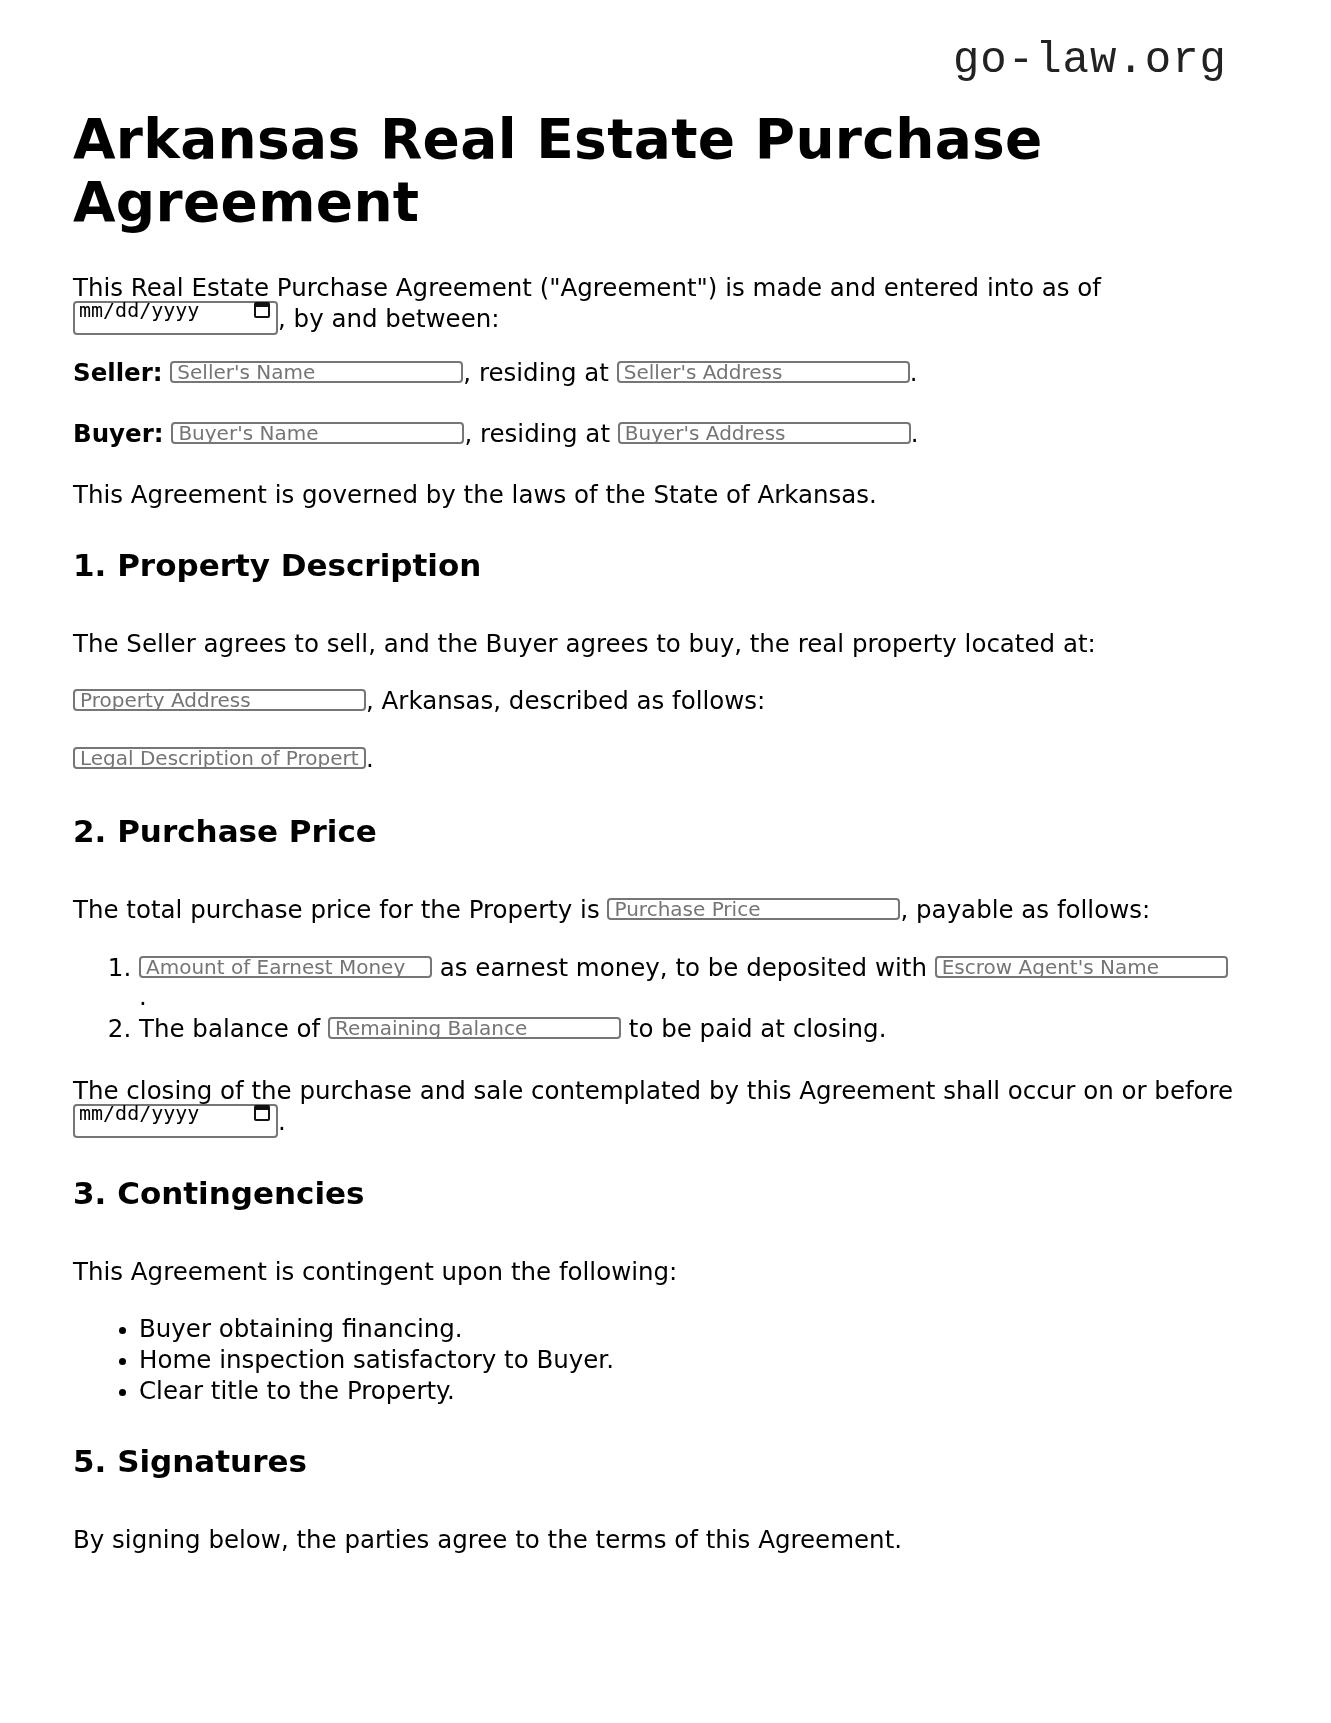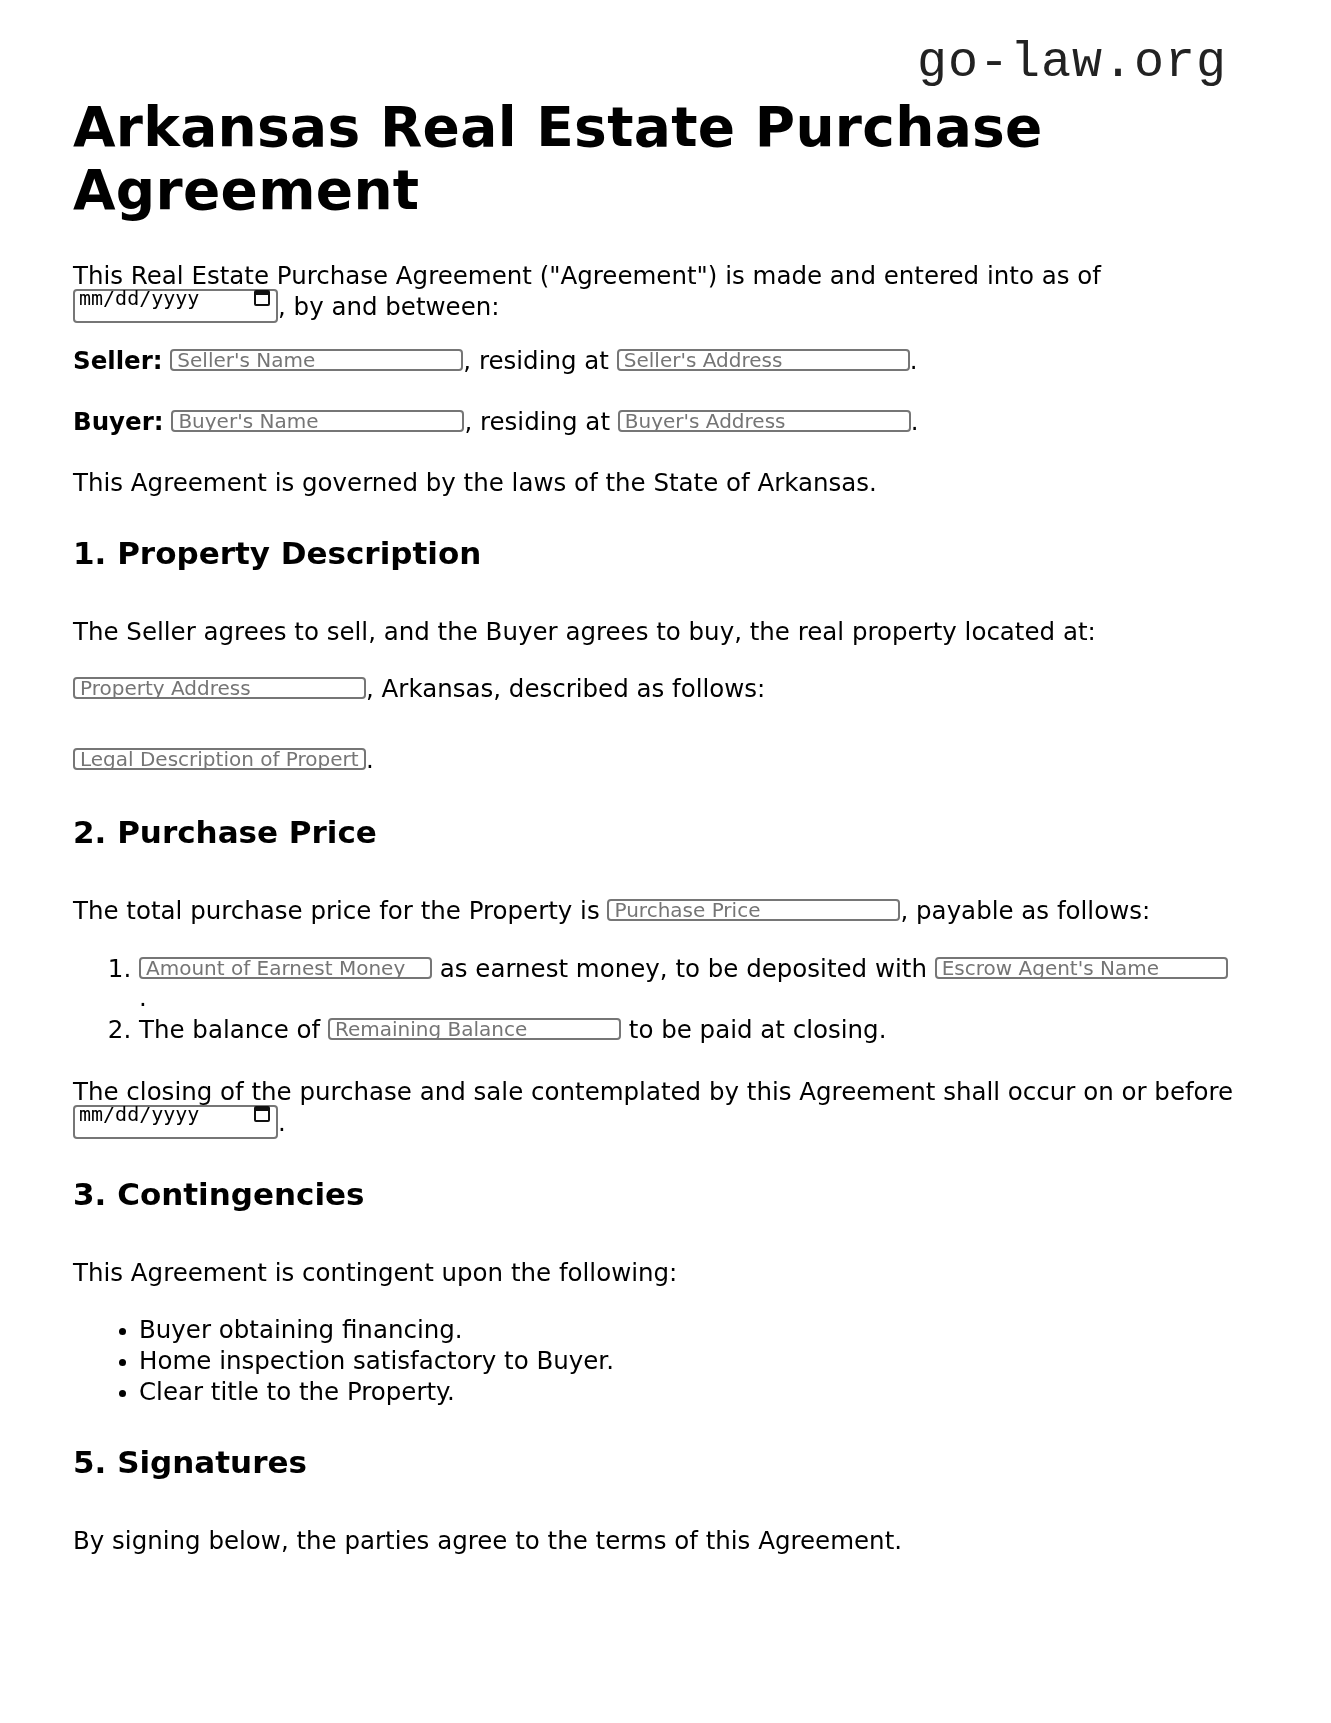--- a/index.html
+++ b/index.html
@@ -14,29 +14,29 @@
       overflow: hidden;
       font-family: "DejaVu Sans", sans-serif;
       color: #000000;
       font-size: 24.5px;
     }
     .watermark {
       position: absolute;
       top: 38px;
       right: 104px;
       font-family: "Liberation Mono", "DejaVu Sans Mono", monospace;
-      font-size: 50px;
+      font-size: 44px;
       color: #222222;
       letter-spacing: 1px;
       line-height: 1;
     }
     .page {
       position: absolute;
       left: 73px;
-      top: 96px;
+      top: 108px;
       width: 1190px;
     }
     h1 {
       font-size: 55px;
       font-weight: bold;
       line-height: 63px;
       margin: 0 0 38px 0;
       letter-spacing: 0.3px;
     }
     h2 {
@@ -47,21 +47,21 @@
     }
     p {
       margin: 0;
       line-height: 31px;
     }
     .intro { margin-bottom: 22px; }
     .party { margin-bottom: 30px; line-height: 31px; }
     .gov { margin-bottom: 32px; }
     .sec-h { margin-bottom: 40px; }
     .sec-p { margin-bottom: 26px; }
-    .field-line { margin-bottom: 40px; }
+    .field-line { margin-bottom: 27px; }
     .txt-input {
       display: inline-block;
       vertical-align: middle;
       box-sizing: border-box;
       width: 293px;
       height: 22px;
       border: 2px solid #767676;
       border-radius: 4px;
       background: #ffffff;
       font-family: "DejaVu Sans", sans-serif;

